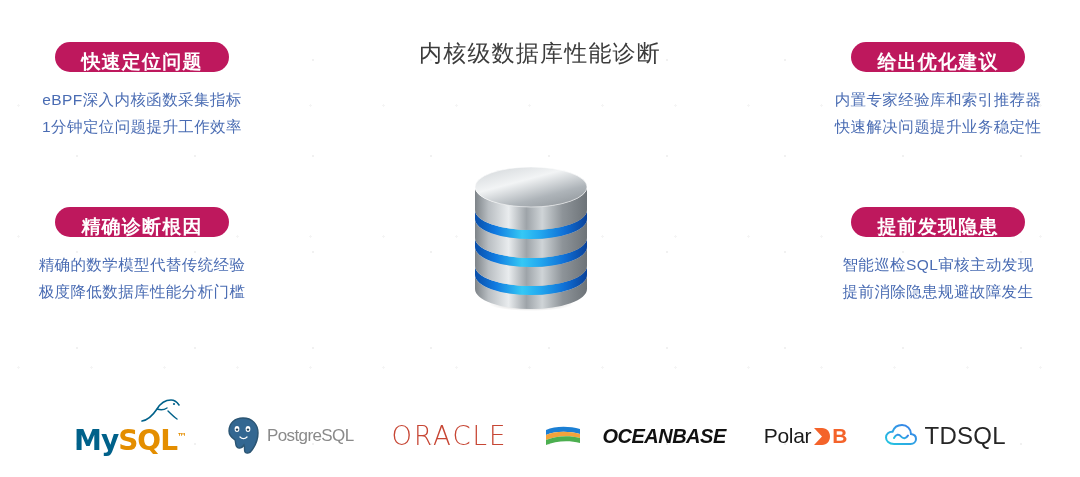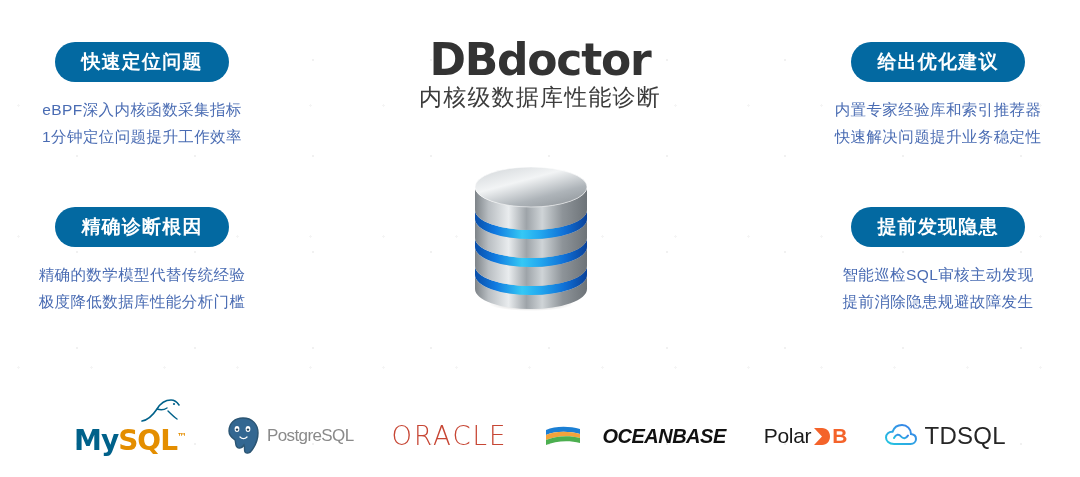--- a/index.html
+++ b/index.html
@@ -27,26 +27,26 @@
 
   
   .col{position:absolute;width:300px;text-align:center;}
   .col-left{left:-8px;}
   .col-right{right:-8px;}
   .col.r1{top:42px;}
   .col.r2{top:207px;}
 
   .pill{
     display:inline-block;
-    background:#0369a1;
+    background:#be185d;
     color:#ffffff;
     font-size:19px;
     font-weight:bold;
     letter-spacing:1.2px;
-    padding:10px 26px 11px;
+    padding:10px 26px 1px;
     border-radius:999px;
     line-height:1;
     white-space:nowrap;
   }
 
   .desc{
     margin-top:15px;
     color:#4a6cb3;
     font-size:15.5px;
     line-height:1.72;
@@ -183,21 +183,20 @@
 
   <div class="col col-right r2">
     <div class="pill">提前发现隐患</div>
     <div class="desc">
       <div>智能巡检SQL审核主动发现</div>
       <div>提前消除隐患规避故障发生</div>
     </div>
   </div>
 
   <div class="center">
-    <div class="brand">DBdoctor</div>
     <div class="tagline">内核级数据库性能诊断</div>
   </div>
 
   <div class="dbicon">
     <svg viewBox="0 0 128 150" xmlns="http://www.w3.org/2000/svg">
       <defs>
         <linearGradient id="metal" x1="0" y1="0" x2="1" y2="0">
           <stop offset="0%" stop-color="#7d8388"></stop>
           <stop offset="12%" stop-color="#b9bec2"></stop>
           <stop offset="30%" stop-color="#e9ecee"></stop>

